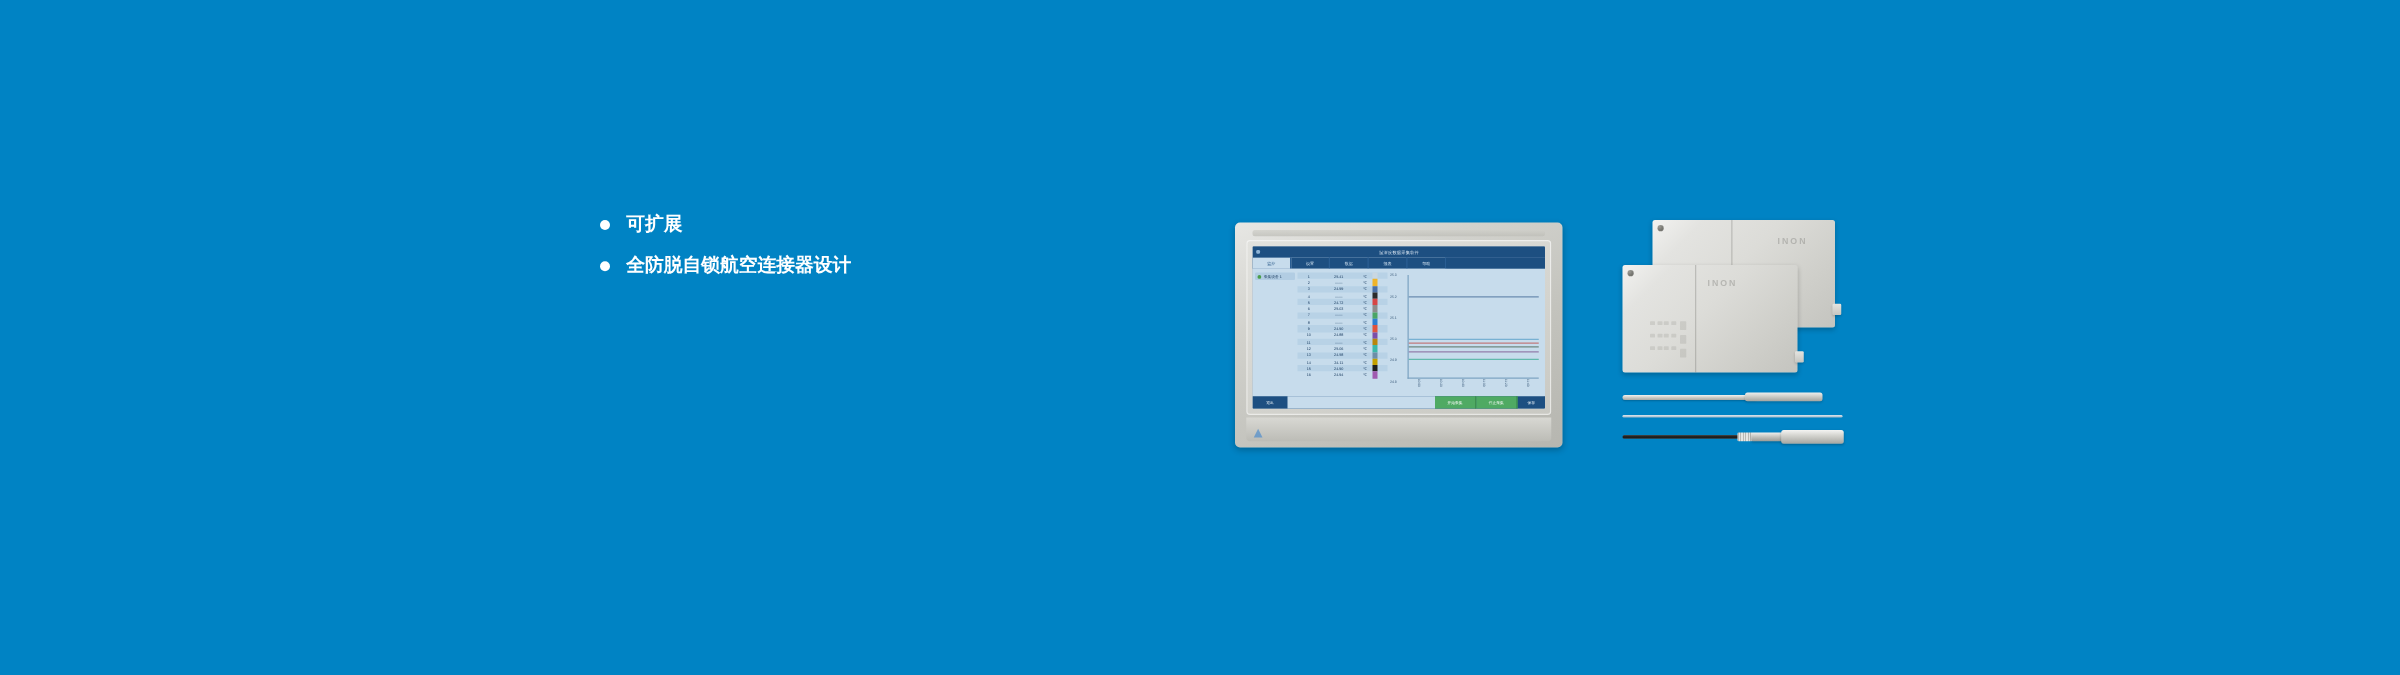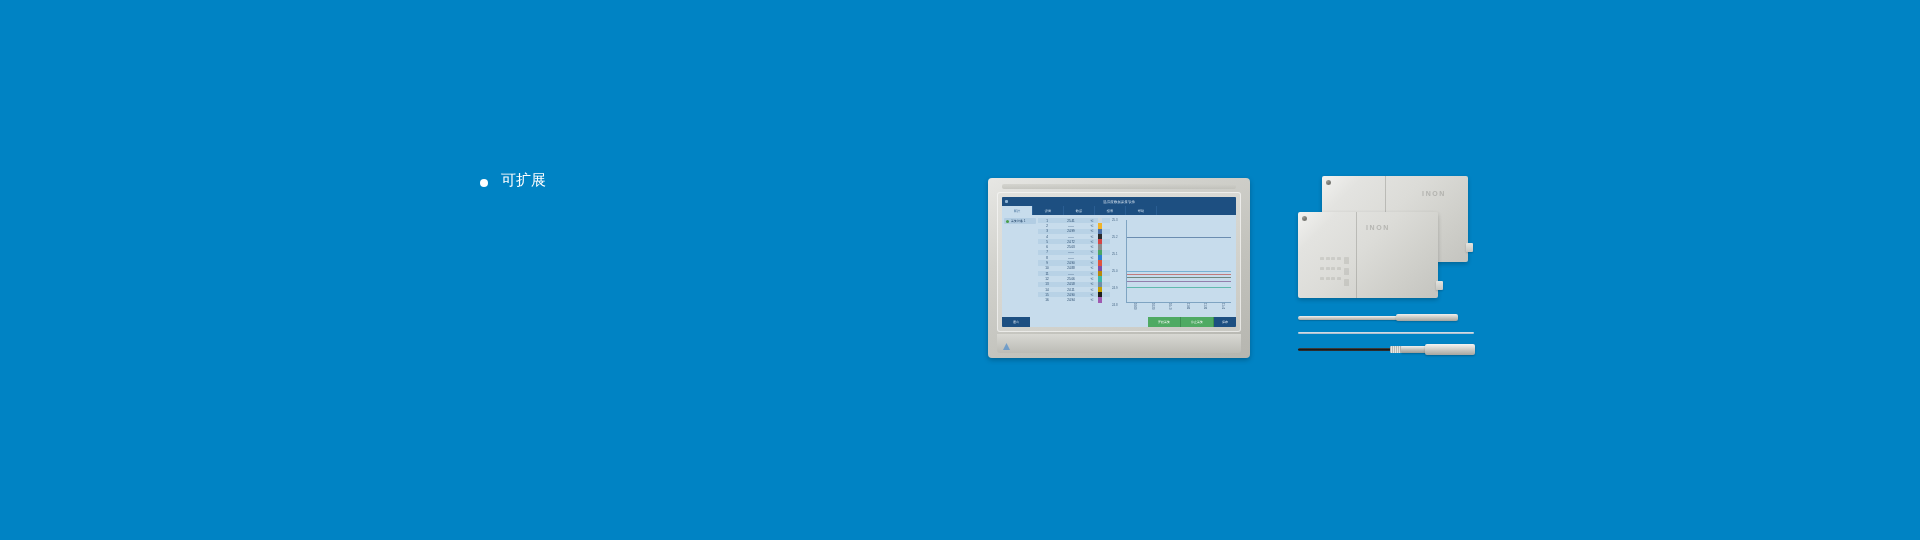--- a/index.html
+++ b/index.html
@@ -15,21 +15,21 @@
   .copy{position:absolute;left:480px;top:172px;width:470px;}
   .headline{
     font-size:26px;font-weight:bold;color:#ffffff;letter-spacing:1px;
     line-height:1.1;margin:0 0 22px 0;white-space:nowrap;
   }
   .subhead{
     font-size:15px;color:#ffffff;line-height:1.4;margin:0 0 22px 0;
     white-space:nowrap;font-weight:400;opacity:.97;
   }
   .bullets{list-style:none;margin:0;padding:0;}
-  .bullet{display:flex;align-items:flex-end;margin-bottom:18px;}
+  .bullet{display:flex;align-items:center;margin-bottom:18px;font-weight:bold;}
   .dot{
     width:8px;height:8px;border-radius:50%;background:#ffffff;
     margin-right:13px;flex:0 0 auto;
   }
   .bullet-text{font-size:15px;color:#ffffff;line-height:1;white-space:nowrap;}
 
   
   .monitor{position:absolute;left:988px;top:178px;width:262px;height:180px;}
   .mon-outer{
     position:absolute;inset:0;
@@ -221,20 +221,24 @@
 </head>
 <body>
 
 <div class="banner">
 
   <div class="copy">
     <ul class="bullets">
       <li class="bullet">
         <span class="dot"></span>
         <span class="bullet-text">可扩展</span>
+      </li>
+      <li class="bullet">
+        <span class="dot"></span>
+        <span class="bullet-text">全防脱自锁航空连接器设计</span>
       </li>
     </ul>
   </div>
 
   <div class="monitor">
     <div class="mon-outer"></div>
     <div class="mon-top-vent"></div>
 
     <div class="mon-bezel">
       <div class="screen">

